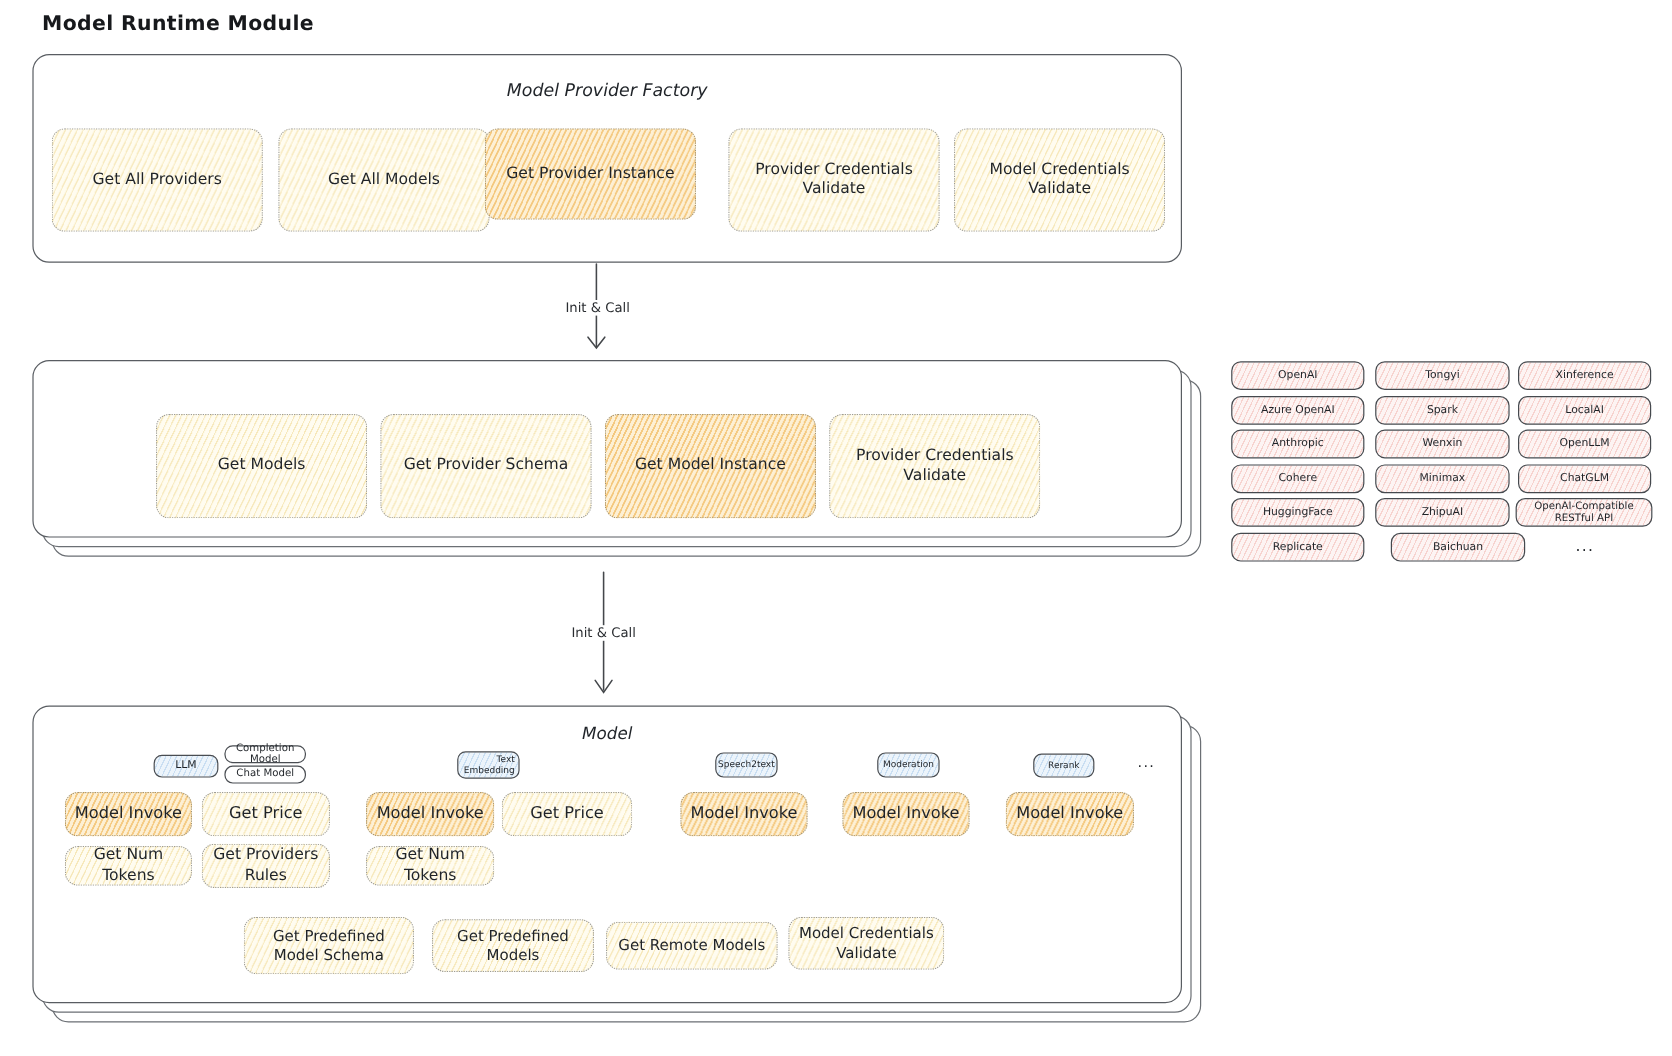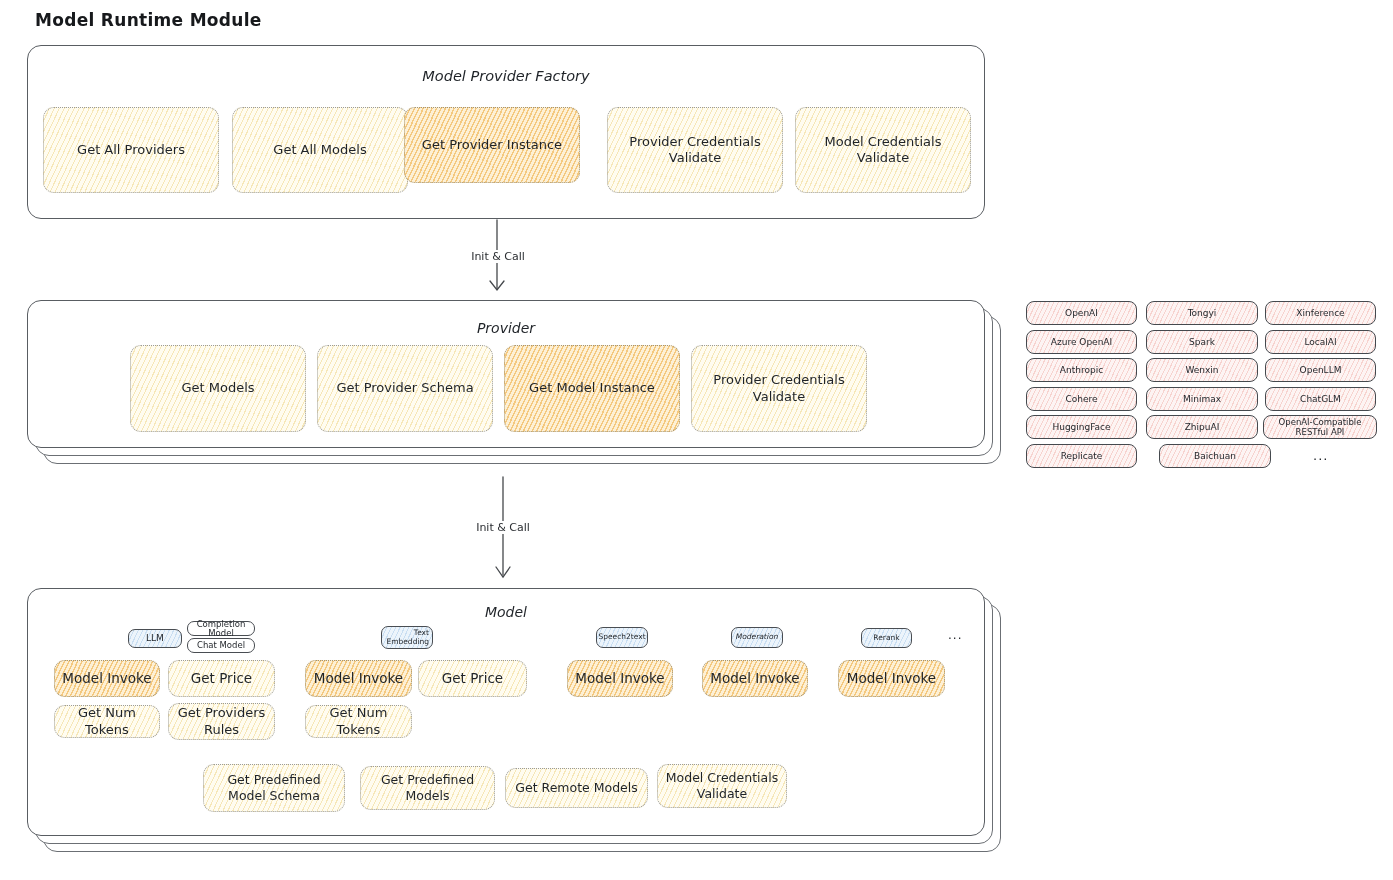--- a/index.html
+++ b/index.html
@@ -75,21 +75,20 @@
 
   <svg class="arrow" style="left:486px; top:220px;" width="22" height="75">
     <line x1="11" y1="0" x2="11" y2="69"></line>
     <polyline points="4,61 11,70 18,61"></polyline>
   </svg>
   <div class="arrow-label" style="left:498px; top:250px;">Init &amp; Call</div>
 
   <div class="panel-layer" style="left:43px; top:316px; width:958px; height:148px;"></div>
   <div class="panel-layer" style="left:35px; top:308px; width:958px; height:148px;"></div>
   <div class="panel" style="left:27px; top:300px; width:958px; height:148px;"></div>
-  <div class="panel-title" style="left:27px; width:958px; top:320px; font-size:14px;">Provider</div>
 
   <div class="btn" style="left:130px; top:345px; width:176px; height:87px;">Get Models</div>
   <div class="btn" style="left:317px; top:345px; width:176px; height:87px;">Get Provider Schema</div>
   <div class="btn hl" style="left:504px; top:345px; width:176px; height:87px;">Get Model Instance</div>
   <div class="btn" style="left:691px; top:345px; width:176px; height:87px;">Provider Credentials Validate</div>
 
   <div class="pill" style="left:1026px; top:301px; width:111px; height:24px;">OpenAI</div>
   <div class="pill" style="left:1026px; top:330px; width:111px; height:24px;">Azure OpenAI</div>
   <div class="pill" style="left:1026px; top:358px; width:111px; height:24px;">Anthropic</div>
   <div class="pill" style="left:1026px; top:387px; width:111px; height:24px;">Cohere</div>
@@ -119,21 +118,21 @@
   <div class="panel-layer" style="left:43px; top:604px; width:958px; height:248px;"></div>
   <div class="panel-layer" style="left:35px; top:596px; width:958px; height:248px;"></div>
   <div class="panel" style="left:27px; top:588px; width:958px; height:248px;"></div>
   <div class="panel-title" style="left:27px; width:958px; top:604px; font-size:14px;">Model</div>
 
   <div class="tag-blue" style="left:128px; top:629px; width:54px; height:19px;">LLM</div>
   <div class="tag-white" style="left:187px; top:621px; width:68px; height:15px;">Completion Model</div>
   <div class="tag-white" style="left:187px; top:638px; width:68px; height:15px;">Chat Model</div>
   <div class="tag-blue" style="left:381px; top:626px; width:52px; height:23px; font-size:7.5px;">Text Embedding</div>
   <div class="tag-blue" style="left:596px; top:627px; width:52px; height:21px; font-size:7.5px;">Speech2text</div>
-  <div class="tag-blue" style="left:731px; top:627px; width:52px; height:21px; font-size:7.5px;font-style:italic;">Moderation</div>
+  <div class="tag-blue" style="left:731px; top:627px; width:52px; height:21px; font-size:7.5px;">Moderation</div>
   <div class="tag-blue" style="left:861px; top:628px; width:51px; height:20px; font-size:7.5px;">Rerank</div>
   <div class="ellipsis" style="left:948px; top:628px; font-size:12px;">...</div>
 
   <div class="btn hl" style="left:54px;  top:660px; width:106px; height:37px; font-size:13.5px;">Model Invoke</div>
   <div class="btn" style="left:168px; top:660px; width:107px; height:37px; font-size:13.5px;">Get Price</div>
   <div class="btn hl" style="left:305px; top:660px; width:107px; height:37px; font-size:13.5px;">Model Invoke</div>
   <div class="btn" style="left:418px; top:660px; width:109px; height:37px; font-size:13.5px;">Get Price</div>
   <div class="btn hl" style="left:567px; top:660px; width:106px; height:37px; font-size:13.5px;">Model Invoke</div>
   <div class="btn hl" style="left:702px; top:660px; width:106px; height:37px; font-size:13.5px;">Model Invoke</div>
   <div class="btn hl" style="left:838px; top:660px; width:107px; height:37px; font-size:13.5px;">Model Invoke</div>

